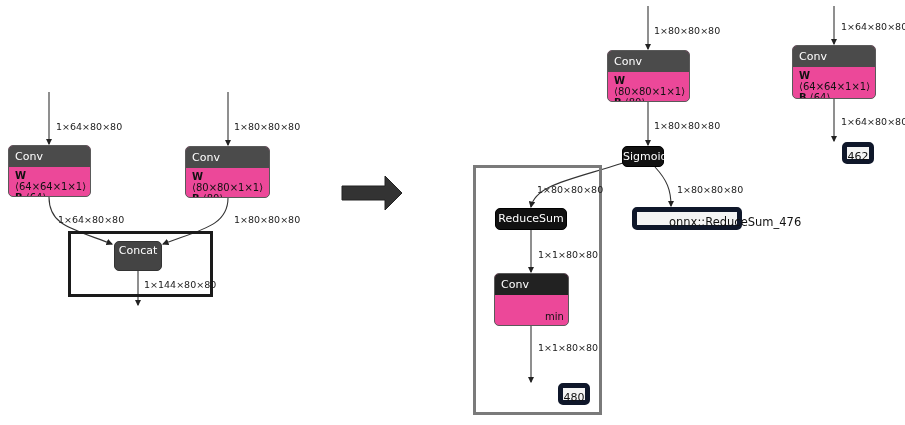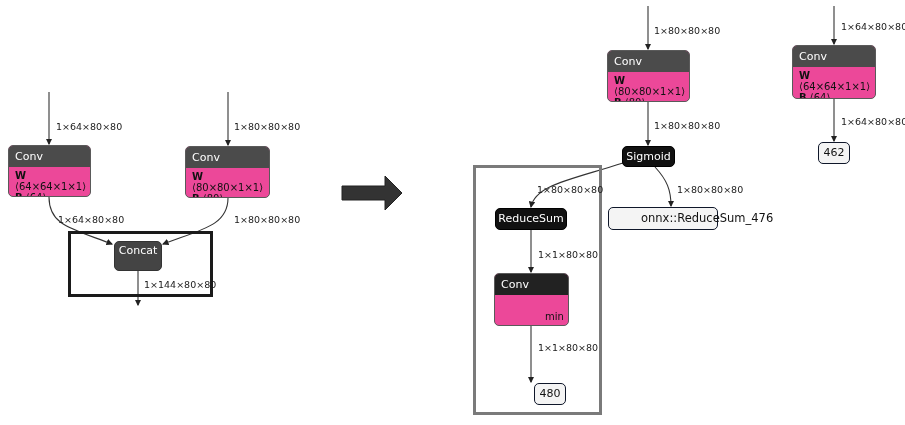--- a/index.html
+++ b/index.html
@@ -12,21 +12,21 @@
           box-sizing:border-box; overflow:hidden; }
   .node .hdr { background:#4b4b4b; color:#fff; font-size:11px; padding:0 6px;
                height:21px; line-height:21px; }
   .node .hdr.black { background:#222; }
   .node .body { font-size:10px; padding:3px 6px; line-height:11px; color:#111; }
   .node .body b { font-weight:bold; }
   .pill { position:absolute; border-radius:5px; color:#fff; font-size:11px;
           text-align:center; box-sizing:border-box; }
   .pill.dark { background:#444; border:1px solid #333; }
   .pill.black { background:#111; border:1px solid #000; }
-  .pill.out { background:#f4f4f4; color:#111; border:1px solid #0f172a; }
+  .pill.out { background:#f4f4f4; color:#111; border:5px solid #0f172a;margin-left:24px; }
   .frame { position:absolute; box-sizing:border-box; }
 </style>
 </head>
 <body>
 
 <svg class="edges" viewBox="0 0 905 425">
   <defs>
     <marker id="ah" markerWidth="6" markerHeight="6" refX="5" refY="3" orient="auto">
       <path d="M0,0 L6,3 L0,6 z" fill="#222"></path>
     </marker>
@@ -82,21 +82,21 @@
 <span class="lbl" style="left:654px;top:25px;">1×80×80×80</span>
 <div class="node" style="left:607px;top:50px;width:83px;height:52px;">
   <div class="hdr">Conv</div>
   <div class="body">
     <div><b>W</b> <span>⟨80×80×1×1⟩</span></div>
     <div><b>B</b> <span>⟨80⟩</span></div>
   </div>
 </div>
 <span class="lbl" style="left:654px;top:120px;">1×80×80×80</span>
 
-<div class="pill black" style="left:622px;top:146px;width:53px;height:21px;line-height:19px;">Sigmoid</div>
+<div class="pill black" style="left:622px;top:146px;width:42px;height:21px;line-height:19px;">Sigmoid</div>
 
 <div class="frame" style="left:473px;top:165px;width:129px;height:250px;border:3px solid #7a7a7a;"></div>
 
 <span class="lbl" style="left:537px;top:184px;">1×80×80×80</span>
 <span class="lbl" style="left:677px;top:184px;">1×80×80×80</span>
 
 <div class="pill black" style="left:495px;top:208px;width:72px;height:22px;line-height:20px;">ReduceSum</div>
 <div class="pill out" style="left:608px;top:207px;width:110px;height:23px;line-height:21px;font-size:11.5px;padding-left:32px;">onnx::ReduceSum_476</div>
 
 <span class="lbl" style="left:538px;top:249px;">1×1×80×80</span>

